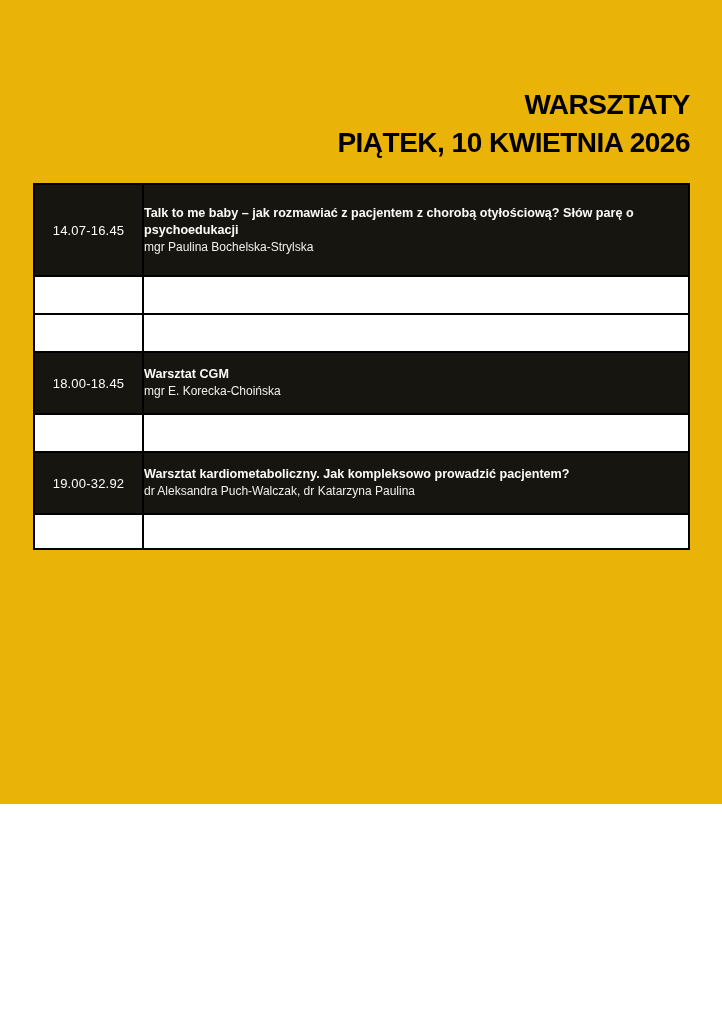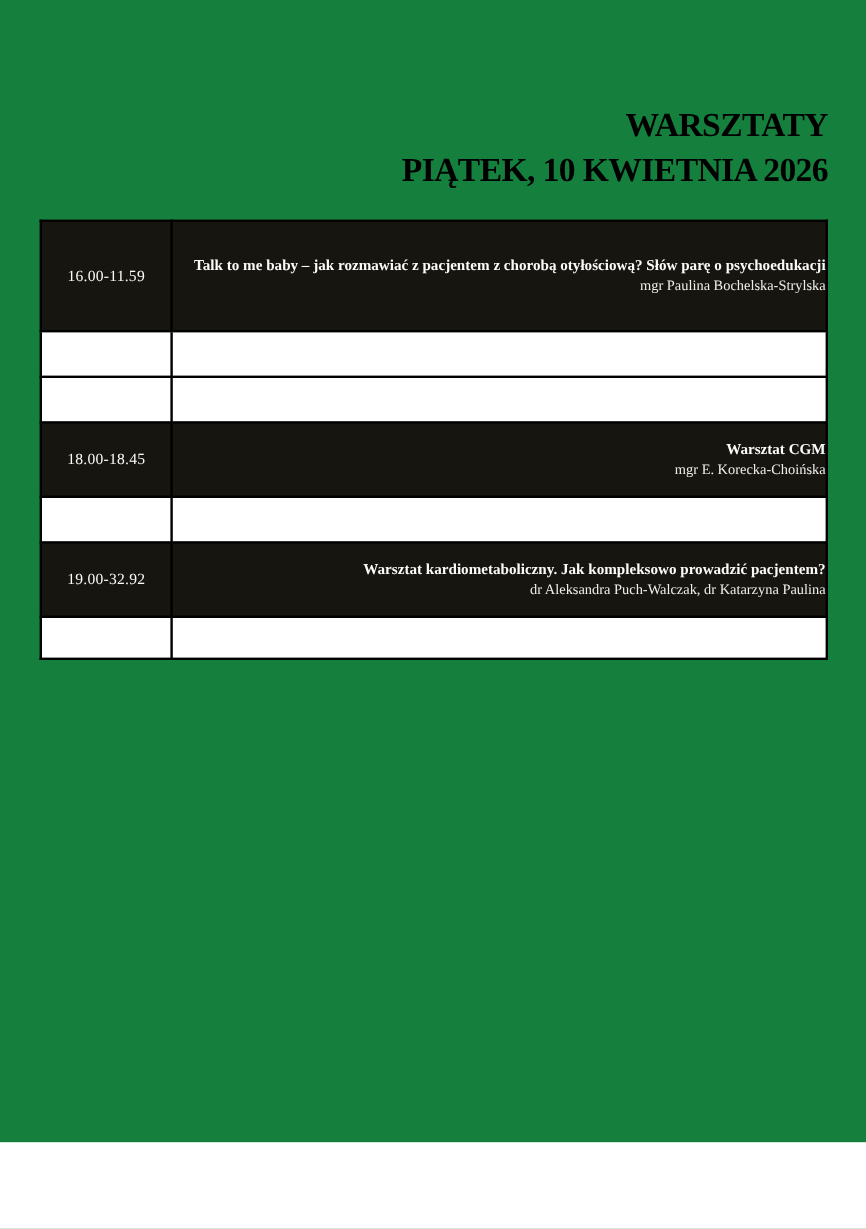--- a/index.html
+++ b/index.html
@@ -1,22 +1,22 @@
 <!DOCTYPE html>
 <html><head>
 <meta charset="utf-8">
 <style>
   * { margin: 0; padding: 0; box-sizing: border-box; }
   html, body { background: #ffffff; }
   .page {
     position: relative;
     width: 722px;
-    height: 952px;
-    background: #15803d;
-    font-family: Liberation Serif, serif;
+    height: 804px;
+    background: #eab308;
+    font-family: Liberation Sans, sans-serif;
     overflow: hidden;
   }
   .header {
     position: absolute;
     top: 86px;
     right: 32px;
     text-align: right;
     color: #000000;
     font-weight: bold;
     font-size: 28px;
@@ -44,21 +44,21 @@
   tr.event.tall { height: 92px; }
   tr.event.std  { height: 62px; }
   tr.spacer      { height: 38px; }
   tr.spacer.last { height: 35px; }
   tr.spacer td   { background: #ffffff; }
   td.time-cell {
     text-align: center;
     font-size: 13px;
     letter-spacing: 0.2px;
   }
-  td.desc-cell { padding: 8px 30px 8px 11px; text-align: right; }
+  td.desc-cell { padding: 8px 30px 8px 11px; }
   .event-title {
     font-weight: bold;
     font-size: 12.6px;
     line-height: 17px;
   }
   .event-speaker {
     font-size: 12px;
     line-height: 17px;
     color: #eeeeec;
   }
@@ -74,21 +74,21 @@
   </div>
 
   <table class="schedule">
     <colgroup>
       <col class="time-col">
       <col>
     </colgroup>
     <tbody>
 
       <tr class="event tall">
-        <td class="time-cell">16.00-11.59</td>
+        <td class="time-cell">14.07-16.45</td>
         <td class="desc-cell">
           <div class="event-title">Talk to me baby – jak rozmawiać z pacjentem z chorobą otyłościową? Słów parę o psychoedukacji</div>
           <div class="event-speaker">mgr Paulina Bochelska-Strylska</div>
         </td>
       </tr>
       <tr class="spacer">
         <td></td>
         <td></td>
       </tr>
 

